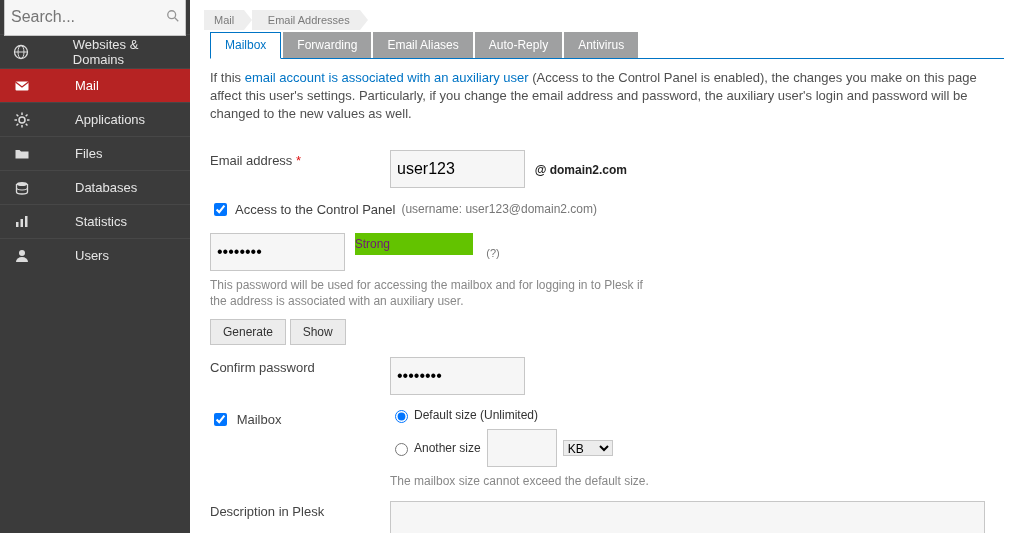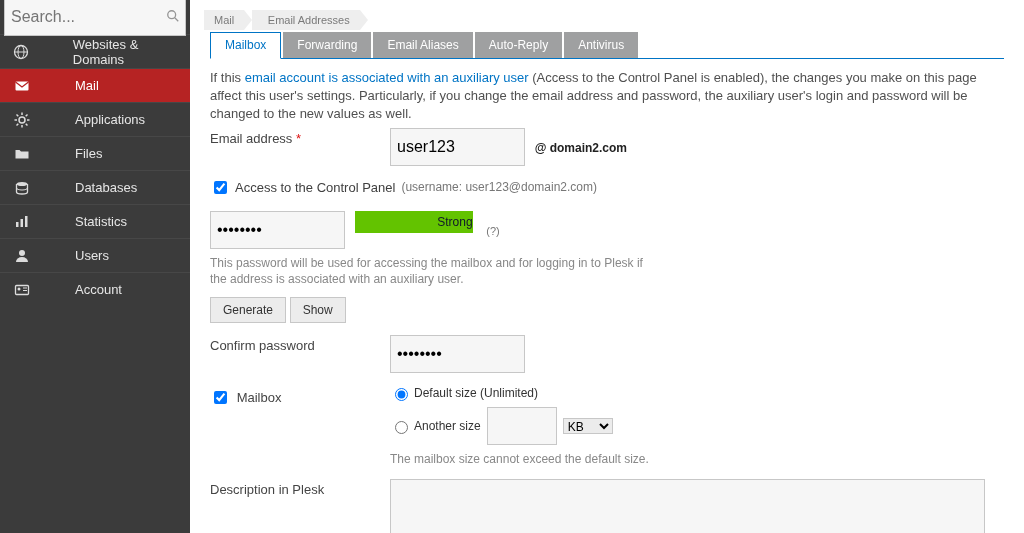--- a/index.html
+++ b/index.html
@@ -87,42 +87,42 @@
     padding: 6px 14px; font-size: 12px; cursor: pointer;
     background: #9fa0a1; color: #fff; margin-right: 2px;
   }
   .tab.active {
     background: #fff; color: #0074c5;
     border: 1px solid #0074c5; border-bottom: 1px solid #fff;
     margin-bottom: -1px;
     padding: 5px 14px;
   }
 
-  .intro { margin: 10px 0 4px; color: #505050; line-height: 1.4;}
+  .intro { margin: 10px 0 26px; color: #505050; line-height: 1.4;}
   .intro a { color: #0074c5; cursor:pointer; }
 
   .form-row { display: flex; align-items: flex-start; margin-bottom: 12px; }
   .lbl { width: 180px; padding-top: 3px; color: #444; }
   .req { color: #d11; }
   .val { flex: 1; }
   input[type=text], input[type=password] {
     border: 1px solid #c7c7c7; background: #f6f6f6;
     padding: 3px 6px; font-size: 16px; height: 38px;
   }
   .email-local { width: 135px; }
   .domain-part { margin-left: 6px; font-size: 12px; font-weight: bold; color:#222; }
 
   .check-row { margin: 6px 0 14px 0; display:flex; align-items:center; }
   .check-row input { margin-right: 8px; }
   .username-hint { color: #777; margin-left: 6px; font-size: 12px; }
 
   .password-field { width: 135px; background:#f3f3f3; }
   .strength {
     display: inline-block; width: 118px; height: 22px; line-height: 22px;
-    text-align: right; background: #63c300; color: #0f172a;
+    text-align: left; background: #63c300; color: #701a75;
     font-size: 12px; margin-left: 6px; vertical-align: top;
   }
   .help-q { margin-left: 10px; color:#777; font-size:11px; cursor:pointer;}
   .hint { color: #888; font-size: 12px; margin-top: 6px; max-width: 440px; line-height:1.35;}
   .btns { margin-top: 10px; }
   .btn-gray {
     background: #ececec; border: 1px solid #c7c7c7; color:#333;
     padding: 4px 12px; font-size: 12px; cursor: pointer; height:26px;
   }
   .confirm-field { width: 135px; }
@@ -219,31 +219,20 @@
         <span>Statistics</span>
       </li>
       <li>
         <span class="ic">
           <svg width="16" height="16" viewBox="0 0 16 16">
               <circle cx="8" cy="5" r="3" fill="#dcdcdc"></circle>
               <path d="M2 14 a6 5 0 0 1 12 0 z" fill="#dcdcdc"></path>
             </svg>
         </span>
         <span>Users</span>
-      </li>
-      <li>
-        <span class="ic">
-          <svg width="16" height="16" viewBox="0 0 16 16">
-              <rect x="1.5" y="3.5" width="13" height="9" rx="1" fill="none" stroke="#dcdcdc" stroke-width="1.3"></rect>
-              <circle cx="5" cy="7" r="1.5" fill="#dcdcdc"></circle>
-              <line x1="9" y1="6" x2="13" y2="6" stroke="#dcdcdc"></line>
-              <line x1="9" y1="8.5" x2="13" y2="8.5" stroke="#dcdcdc"></line>
-            </svg>
-        </span>
-        <span>Account</span>
       </li>
     </ul>
   </div>
 
   <div class="main">
 
     <div class="breadcrumbs">
       <span class="crumb">Mail</span>
       <span class="crumb">Email Addresses</span>
     </div>

